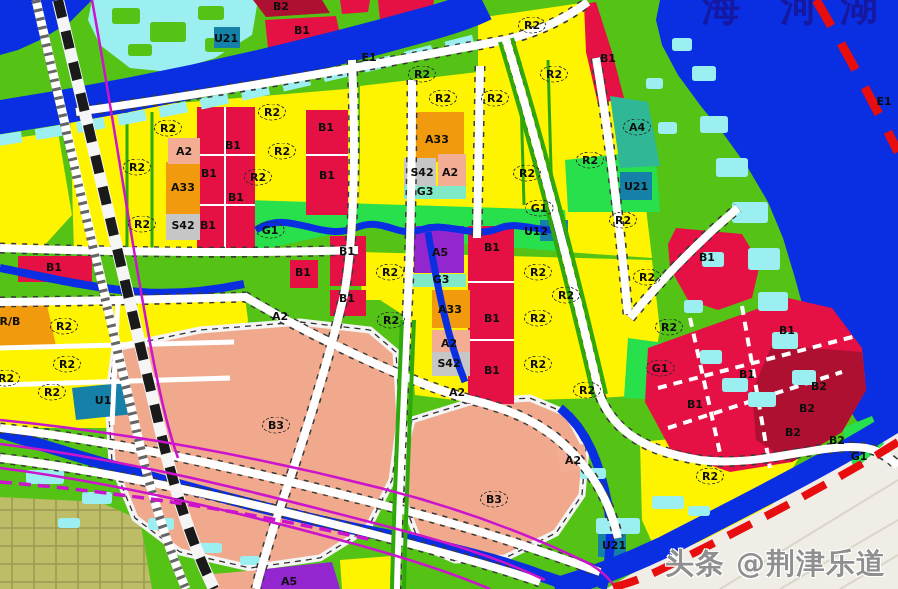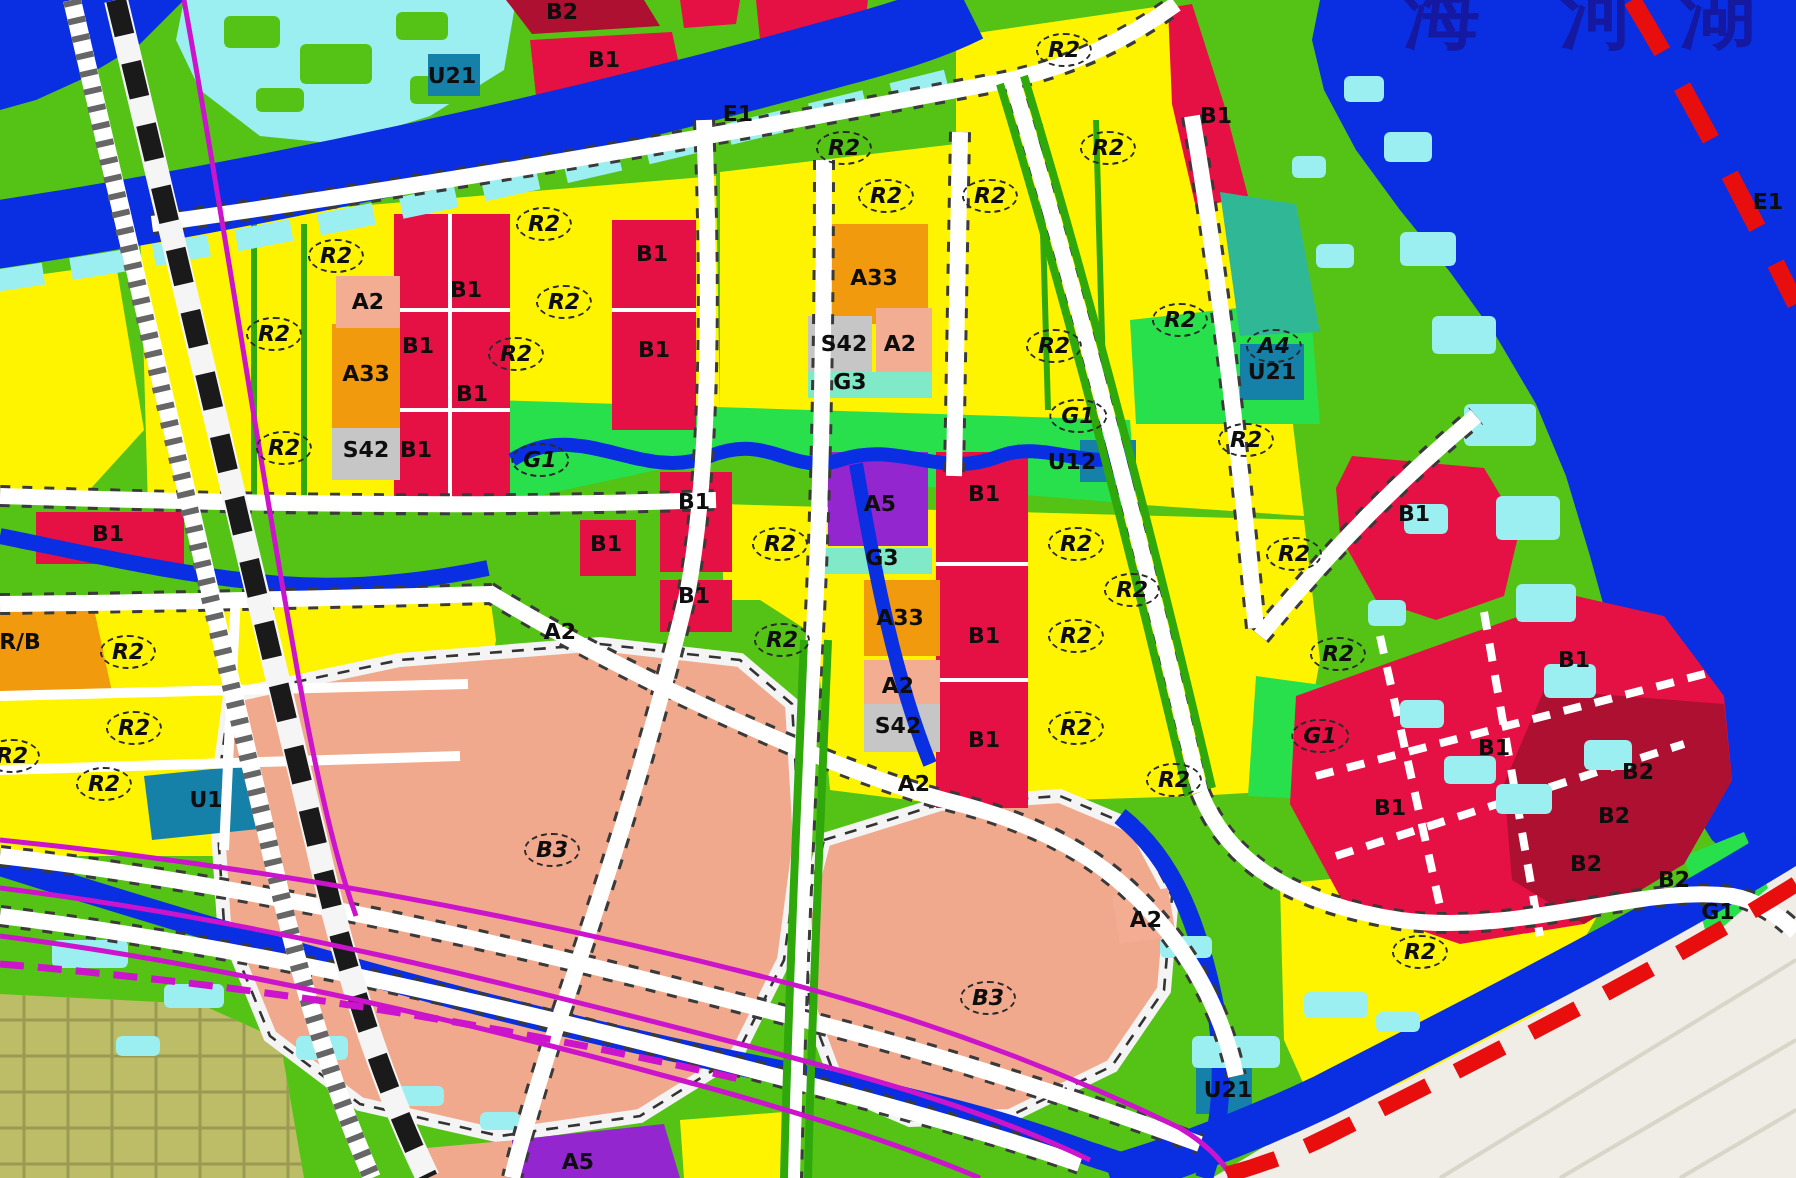--- a/index.html
+++ b/index.html
@@ -2,21 +2,21 @@
 <html><head>
 <meta charset="utf-8">
 <style>
   html,body{margin:0;padding:0;background:#222;}
   .map{position:relative;width:898px;height:589px;overflow:hidden;background:#54C316;
        font-family:"DejaVu Sans",sans-serif;}
   .map svg{position:absolute;left:0;top:0;}
   .layer{position:absolute;left:0;top:0;width:100%;height:100%;pointer-events:none;}
   .zlabel{position:absolute;transform:translate(-50%,-50%);font-weight:bold;font-size:11px;
           color:#0e0e0e;white-space:nowrap;line-height:1;}
-  .zlabel.circled{border:1px dashed #2b2b2b;border-radius:50%;padding:2px 5px;font-style:italic;}
+  .zlabel.circled{border:1px dashed #2b2b2b;border-radius:50%;padding:2px 5px;}
   .lakechar{position:absolute;top:-18px;font-size:38px;font-weight:bold;color:#1518A0;
             font-family:"DejaVu Sans",sans-serif;}
   .watermark{position:absolute;left:665px;top:544px;font-size:29px;font-weight:bold;
              color:#8f8f8f;letter-spacing:1px;
              text-shadow:-1px -1px 0 #fff,1px -1px 0 #fff,-1px 1px 0 #fff,1px 1px 0 #fff;}
 </style>
 </head>
 <body>
 
 <div class="map">
@@ -239,21 +239,21 @@
 
   <div class="layer" id="labels">
       <span class="zlabel" style="left: 281px; top: 6px;">B2</span>
       <span class="zlabel" style="left: 302px; top: 30px;">B1</span>
       <span class="zlabel" style="left: 226px; top: 38px;">U21</span>
       <span class="zlabel" style="left: 369px; top: 57px;">E1</span>
       <span class="zlabel circled" style="left: 532px; top: 25px;">R2</span>
       <span class="zlabel circled" style="left: 422px; top: 74px;">R2</span>
       <span class="zlabel circled" style="left: 554px; top: 74px;">R2</span>
       <span class="zlabel" style="left: 608px; top: 58px;">B1</span>
-      <span class="zlabel circled" style="left: 637px; top: 127px; margin-top: 46px;">A4</span>
+      <span class="zlabel circled" style="left: 637px; top: 127px;">A4</span>
       <span class="zlabel circled" style="left: 272px; top: 112px;">R2</span>
       <span class="zlabel circled" style="left: 168px; top: 128px;">R2</span>
       <span class="zlabel" style="left: 233px; top: 145px;">B1</span>
       <span class="zlabel" style="left: 184px; top: 151px;">A2</span>
       <span class="zlabel circled" style="left: 282px; top: 151px;">R2</span>
       <span class="zlabel" style="left: 326px; top: 127px;">B1</span>
       <span class="zlabel circled" style="left: 137px; top: 167px;">R2</span>
       <span class="zlabel" style="left: 209px; top: 173px;">B1</span>
       <span class="zlabel" style="left: 183px; top: 187px;">A33</span>
       <span class="zlabel circled" style="left: 258px; top: 177px;">R2</span>
@@ -322,13 +322,14 @@
       <span class="zlabel" style="left: 614px; top: 545px;">U21</span>
       <span class="zlabel" style="left: 289px; top: 581px;">A5</span>
     </div>
 
   <div>
     <span class="lakechar" style="left:702px">海</span>
     <span class="lakechar" style="left:780px">河</span>
     <span class="lakechar" style="left:840px">湖</span>
   </div>
 
+  <div class="watermark">头条 @荆津乐道</div>
 </div>
 
 </body></html>

